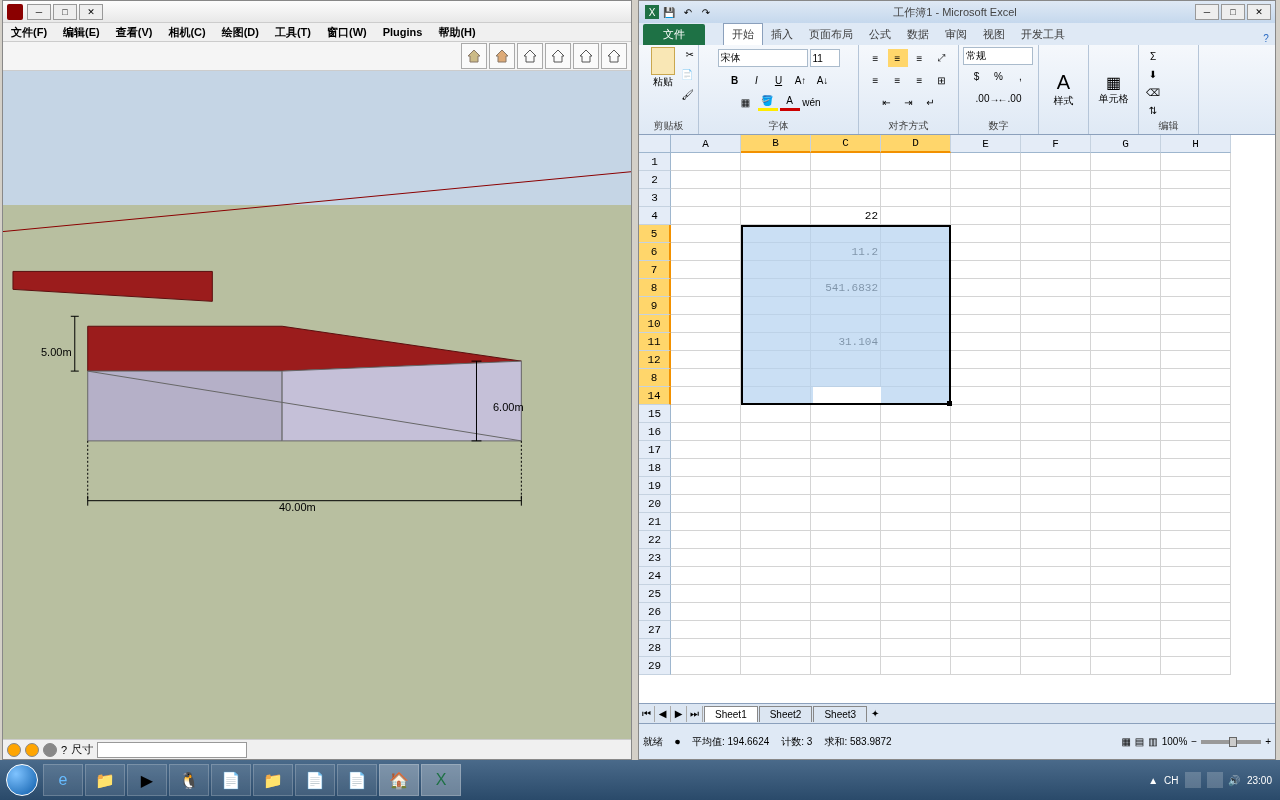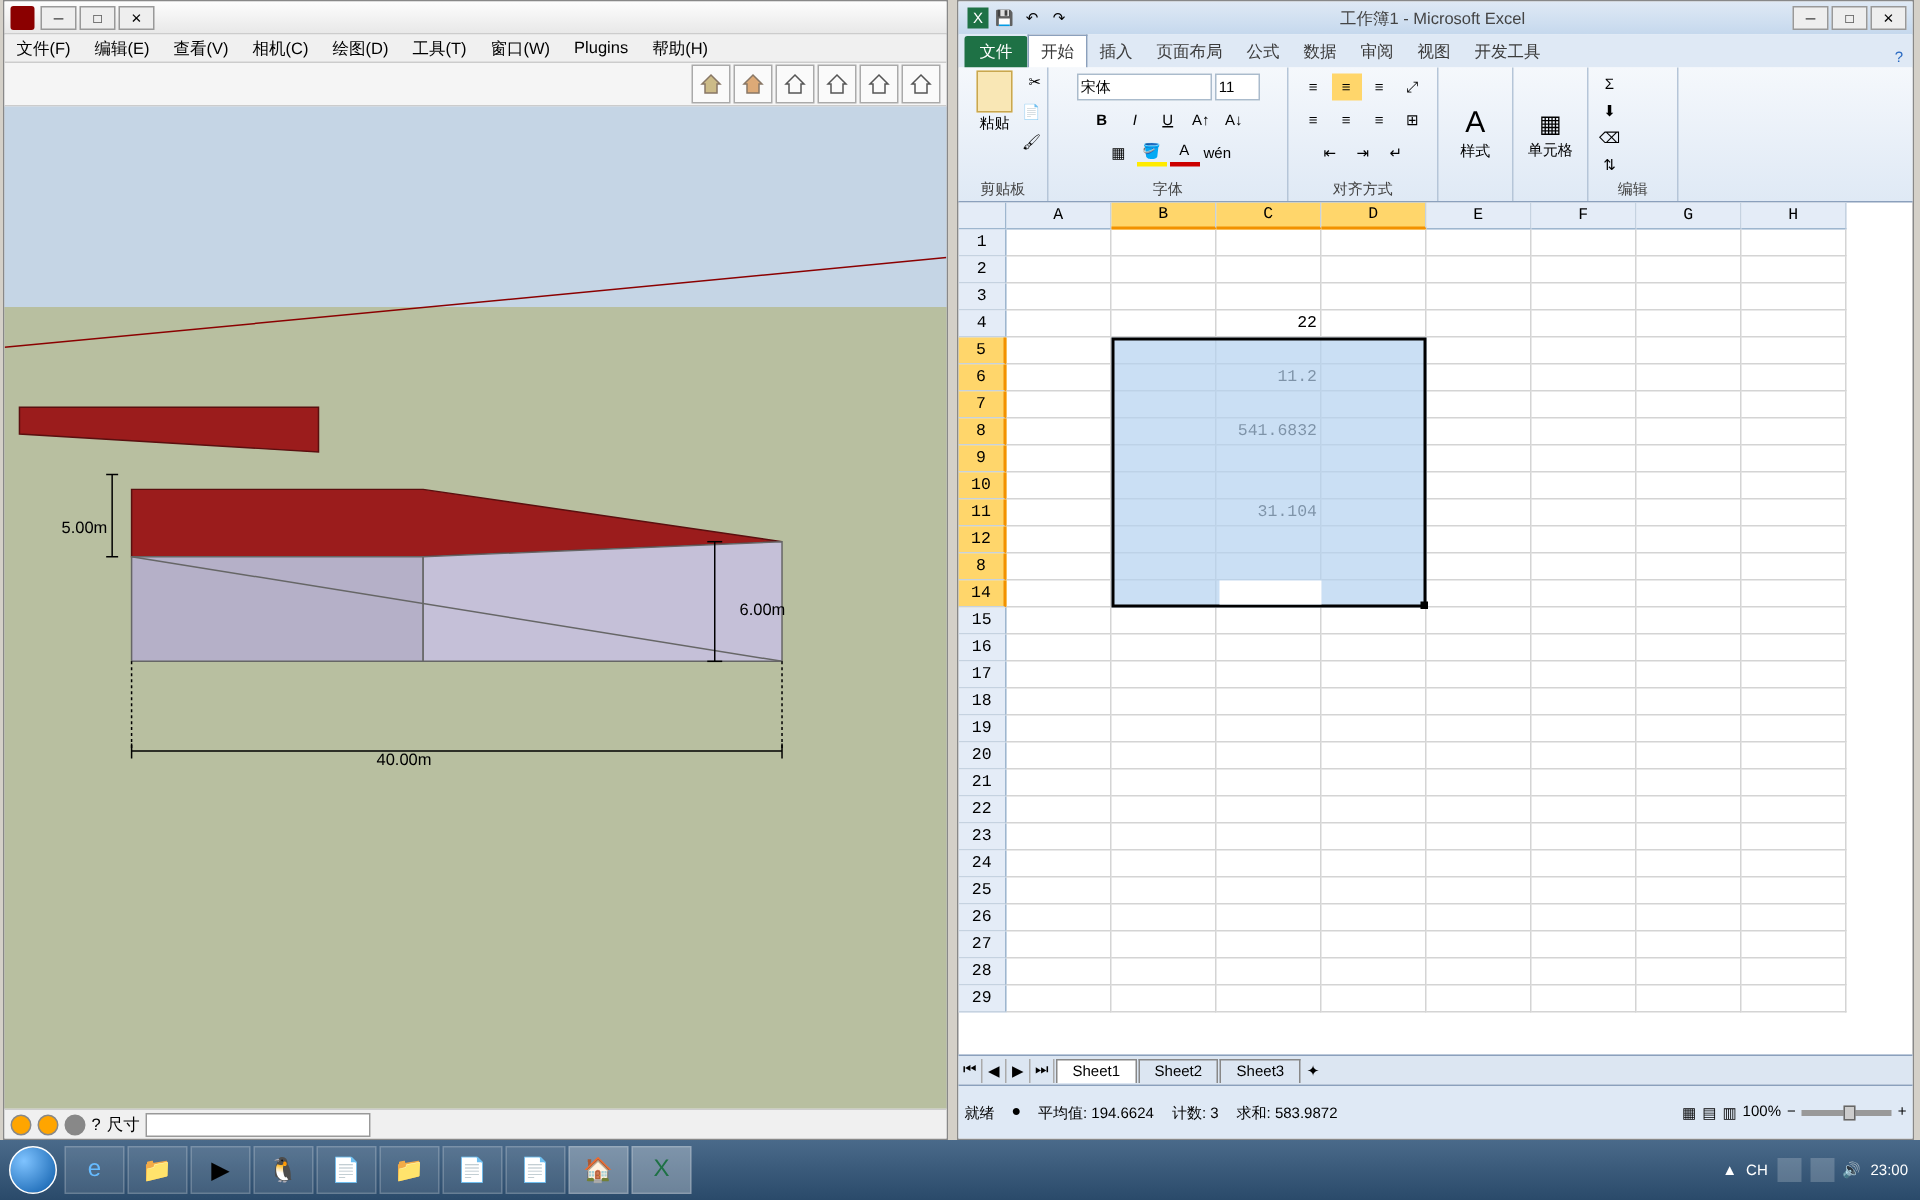--- a/index.html
+++ b/index.html
@@ -6,37 +6,37 @@
 body { width: 1280px; height: 800px; overflow: hidden; background: #d4d0c8; position: relative; }
 
 
 .sketchup-window { position: absolute; left: 2px; top: 0; width: 630px; height: 760px; background: #f0f0f0; border: 1px solid #888; }
 .su-titlebar { height: 22px; background: linear-gradient(#fdfdfd, #e8e8e8); border-bottom: 1px solid #ccc; display: flex; align-items: center; padding: 0 4px; font-size: 11px; }
 .su-titlebar-icon { width: 16px; height: 16px; background: #8b0000; margin-right: 4px; border-radius: 2px; }
 .su-titlebar-title { flex: 1; color: #333; }
 .win-btns { display: flex; gap: 2px; }
 .win-btn { width: 24px; height: 16px; border: 1px solid #999; background: #eee; font-size: 9px; display: flex; align-items: center; justify-content: center; cursor: default; }
 .su-menubar { height: 18px; display: flex; align-items: center; padding: 0 4px; font-size: 11px; gap: 8px; background: #f0f0f0; }
-.su-menu-item { padding: 0 4px; cursor: default; }
+.su-menu-item { padding: 0 4px; cursor: default; font-weight: bold; }
 .su-toolbar { height: 30px; display: flex; justify-content: flex-end; align-items: center; padding: 0 4px; gap: 2px; border-top: 1px solid #ccc; border-bottom: 1px solid #ccc; background: #f5f5f5; }
 .su-tool { width: 26px; height: 26px; border: 1px solid #aaa; background: #fafafa; display: flex; align-items: center; justify-content: center; }
 .su-viewport { width: 100%; height: 668px; background: linear-gradient(#c5d5e5 0%, #c5d5e5 20%, #b8bfa0 20%, #b8bfa0 100%); position: relative; overflow: hidden; }
 .su-viewport svg { width: 100%; height: 100%; }
 .su-statusbar { height: 20px; display: flex; align-items: center; padding: 0 4px; font-size: 11px; gap: 4px; border-top: 1px solid #ccc; background: #f0f0f0; }
 .su-status-icon { width: 14px; height: 14px; border-radius: 50%; border: 1px solid #888; }
 .su-status-text { flex: 1; padding-left: 4px; }
 .su-size-box { width: 150px; height: 16px; border: 1px solid #999; background: #fff; }
 
 
 .excel-window { position: absolute; left: 638px; top: 0; width: 638px; height: 760px; background: #fff; border: 1px solid #888; display: flex; flex-direction: column; }
 .xl-qat { height: 22px; background: linear-gradient(#dfe9f5, #c5d8ed); display: flex; align-items: center; padding: 0 4px; font-size: 11px; }
 .xl-qat-icon { width: 14px; height: 14px; margin: 0 2px; display: flex; align-items: center; justify-content: center; font-size:10px; }
 .xl-title { flex: 1; text-align: center; color: #444; }
 .xl-ribbon-tabs { height: 22px; background: #dfe9f5; display: flex; align-items: flex-end; padding-left: 4px; font-size: 11px; }
-.xl-tab-file { background: #1e7145; color: #fff; padding: 3px 10px; border-radius: 2px 2px 0 0; margin-right: 0; }
+.xl-tab-file { background: #1e7145; color: #fff; padding: 3px 20px; border-radius: 2px 2px 0 0; margin-right: 18px; }
 .xl-tab { padding: 3px 8px; color: #3b3b3b; cursor: default; }
 .xl-tab.active { background: #fff; border: 1px solid #8ba0bc; border-bottom: none; }
 .xl-ribbon { height: 90px; background: linear-gradient(#f5f8fc, #dfe9f5); border-bottom: 1px solid #8ba0bc; display: flex; font-size: 10px; }
 .xl-group { border-right: 1px solid #b5c5d8; padding: 2px 4px; display: flex; flex-direction: column; position: relative; }
 .xl-group-label { position: absolute; bottom: 1px; left: 0; right: 0; text-align: center; font-size: 10px; color: #444; }
 .xl-paste { width: 40px; display: flex; flex-direction: column; align-items: center; justify-content: center; }
 .xl-small-btn { width: 20px; height: 18px; display: inline-flex; align-items: center; justify-content: center; font-size: 10px; }
 .xl-font-row { display: flex; gap: 2px; align-items: center; height: 22px; justify-content: center; }
 .xl-combo { height: 18px; border: 1px solid #abc; background: #fff; font-size: 10px; padding: 0 2px; display: flex; align-items: center; }
 .xl-namebox-row { height: 20px; display: flex; border-bottom: 1px solid #8ba0bc; background: #edf3fa; font-size: 11px; }
@@ -148,21 +148,21 @@
         <line x1="470" y1="290" x2="480" y2="290" stroke="#000"></line>
         <line x1="470" y1="370" x2="480" y2="370" stroke="#000"></line>
       <line x1="85" y1="430" x2="520" y2="430" stroke="#000"></line>
         <line x1="85" y1="425" x2="85" y2="435" stroke="#000"></line>
         <line x1="520" y1="425" x2="520" y2="435" stroke="#000"></line>
       <line x1="85" y1="370" x2="85" y2="430" stroke="#000" stroke-dasharray="2"></line>
         <line x1="520" y1="370" x2="520" y2="430" stroke="#000" stroke-dasharray="2"></line>
     </svg>
     <div class="dim-label" style="left:38px; top:275px;">5.00m</div>
     <div class="dim-label" style="left:490px; top:330px;">6.00m</div>
-    <div class="dim-label" style="left:248px; top:430px;">40.00m</div>
+    <div class="dim-label" style="left:276px; top:430px;">40.00m</div>
   </div>
   <div class="su-statusbar">
     <div class="su-status-icon" style="background:#ffa500"></div>
     <div class="su-status-icon" style="background:#ffa500"></div>
     <div class="su-status-icon" style="background:#888"></div>
     <span>?</span>
     <span>尺寸</span>
     <div class="su-size-box"></div>
   </div>
 </div>
@@ -242,20 +242,33 @@
         <span class="xl-small-btn">≡</span>
         <span class="xl-small-btn">≡</span>
         <span class="xl-small-btn">⊞</span>
       </div>
       <div class="xl-font-row">
         <span class="xl-small-btn">⇤</span>
         <span class="xl-small-btn">⇥</span>
         <span class="xl-small-btn">↵</span>
       </div>
       <div class="xl-group-label">对齐方式</div>
+    </div>
+    <div class="xl-group" style="width:80px">
+      <div class="xl-combo" style="width:70px">常规</div>
+      <div class="xl-font-row">
+        <span class="xl-small-btn">$</span>
+        <span class="xl-small-btn">%</span>
+        <span class="xl-small-btn">,</span>
+      </div>
+      <div class="xl-font-row">
+        <span class="xl-small-btn">.00→</span>
+        <span class="xl-small-btn">←.00</span>
+      </div>
+      <div class="xl-group-label">数字</div>
     </div>
     <div class="xl-group" style="width:50px;align-items:center;justify-content:center;">
       <span style="font-size:20px">A</span>
       <span>样式</span>
     </div>
     <div class="xl-group" style="width:50px;align-items:center;justify-content:center;">
       <span style="font-size:16px">▦</span>
       <span>单元格</span>
     </div>
     <div class="xl-group" style="width:60px">

